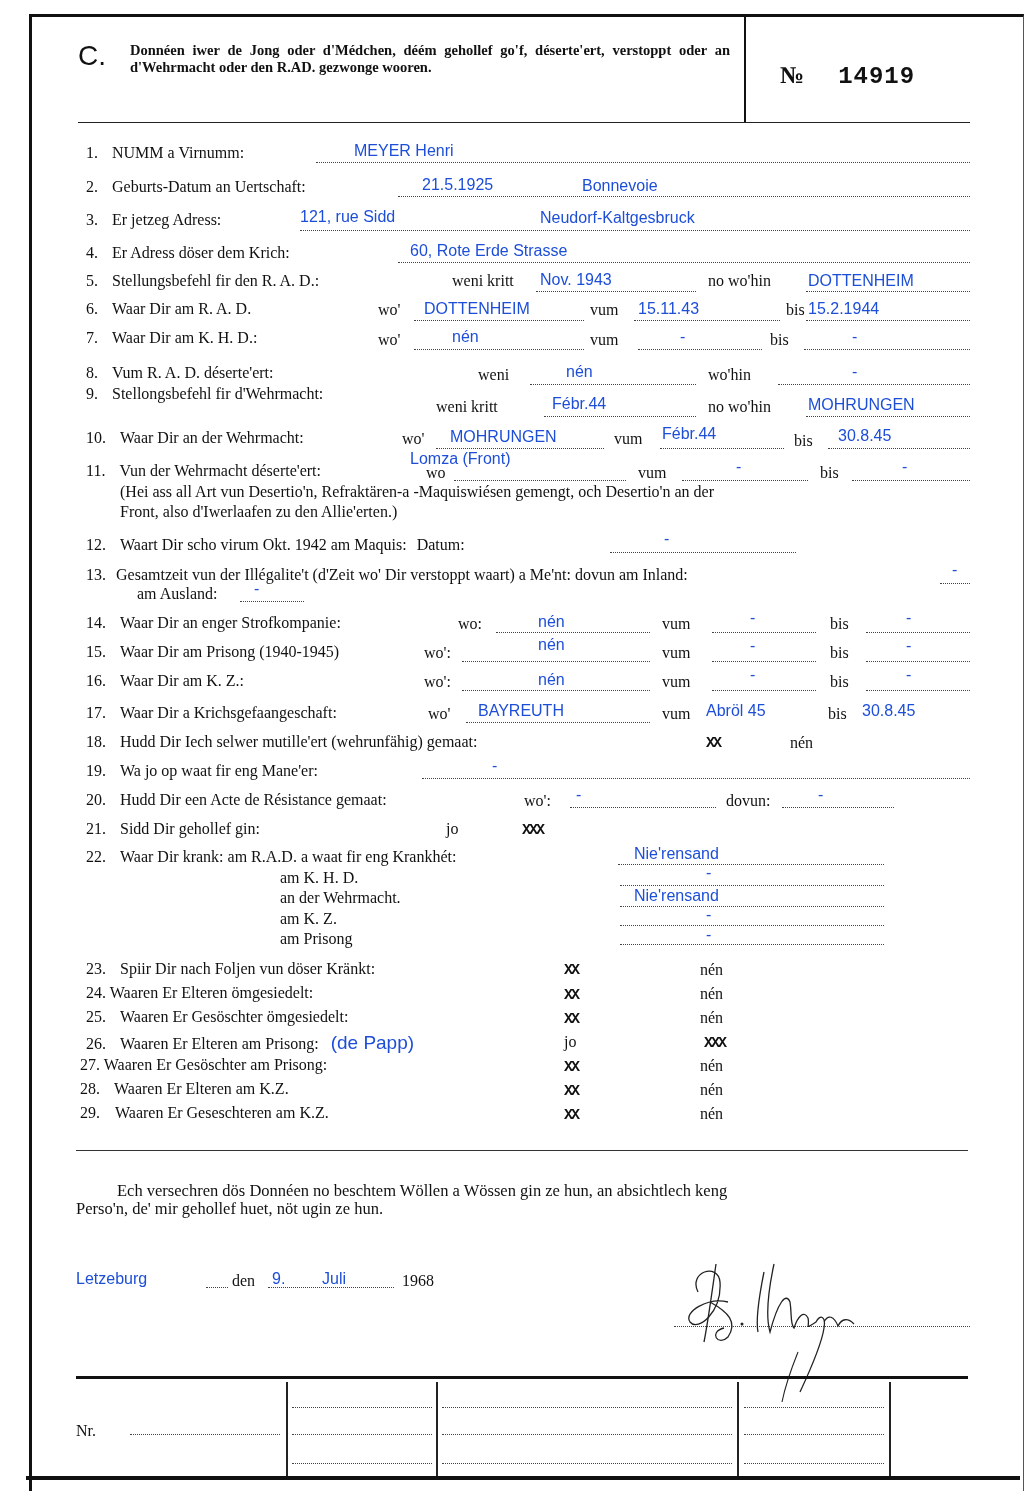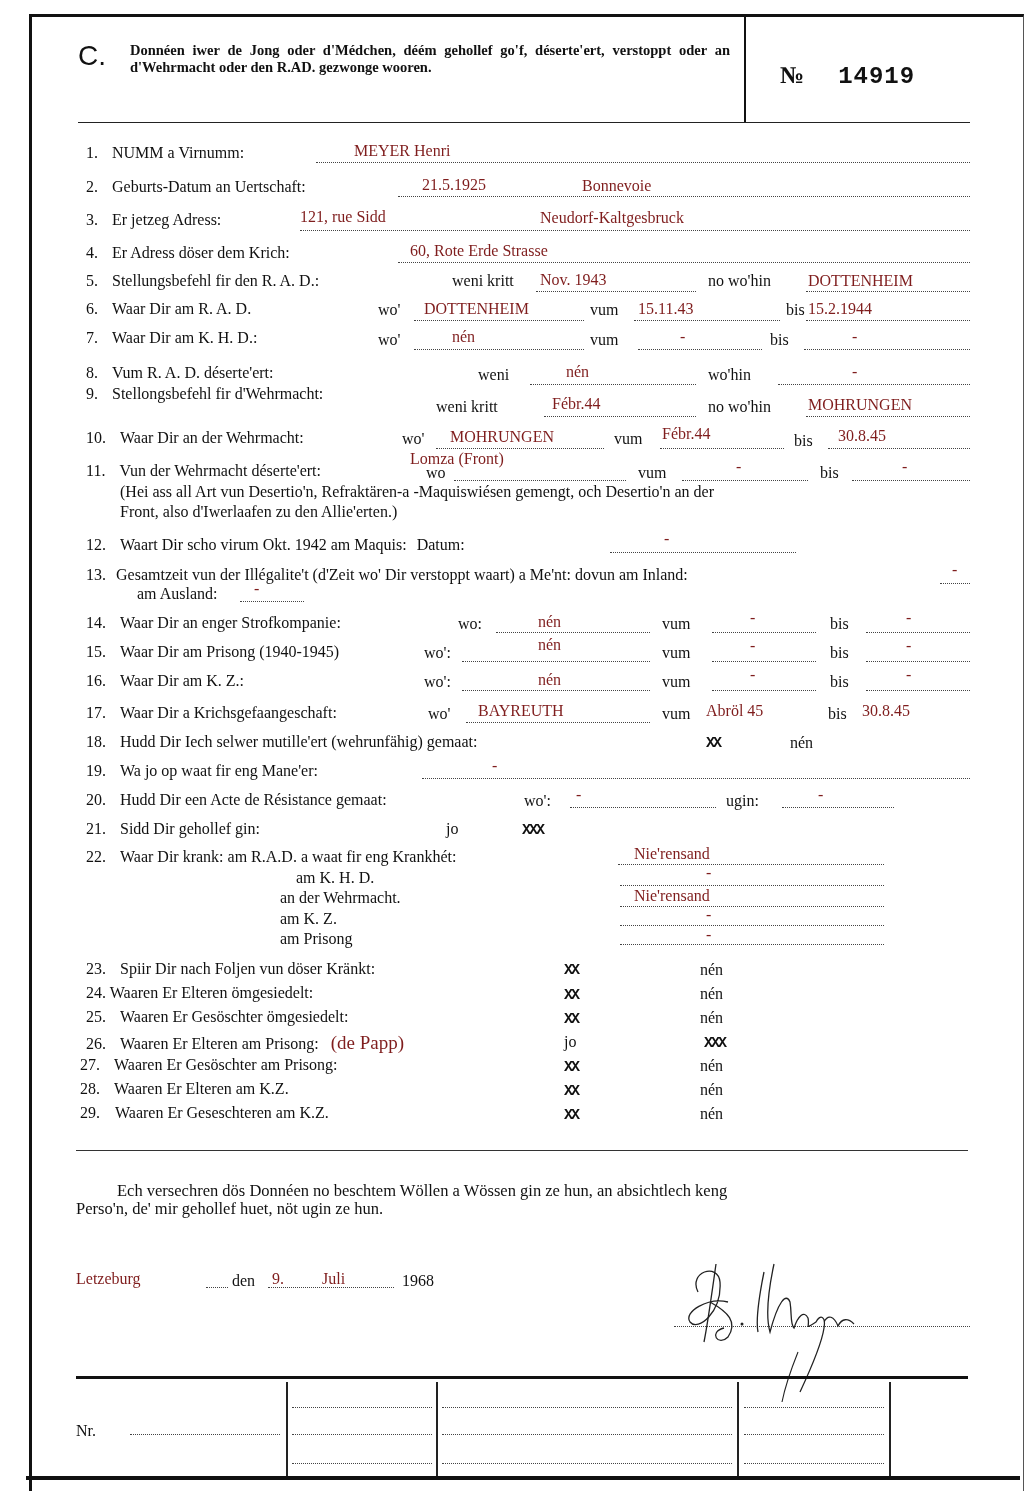--- a/index.html
+++ b/index.html
@@ -6,21 +6,21 @@
   body{width:1024px;height:1498px;position:relative;overflow:hidden;font-family:"Liberation Serif","DejaVu Serif",serif;color:#111;}
   .frame{position:absolute;left:29px;top:14px;width:991px;height:1474px;border-left:3px solid #111;border-top:3px solid #111;border-right:1px solid #555;}
   .hdr-vline{position:absolute;left:744px;top:14px;width:2px;height:108px;background:#111;}
   .hdr-hline{position:absolute;left:78px;top:122px;width:892px;height:1px;background:#222;}
   .letterC{position:absolute;left:78px;top:40px;font-family:"Liberation Sans",sans-serif;font-size:28px;}
   .hdr-text{position:absolute;left:130px;top:42px;width:600px;font-weight:bold;font-size:14.5px;line-height:17px;text-align:justify;}
   .number-box{position:absolute;left:780px;top:62px;font-weight:bold;font-size:24px;font-family:"Liberation Serif",serif;}
   .number-box .no-sign{margin-right:28px;}
   .number-box .num{font-family:"Liberation Mono",monospace;letter-spacing:1px;font-size:24px;}
   .row{position:absolute;left:86px;font-size:16px;white-space:nowrap;}
-  .tw{font-family:Liberation Serif, serif;font-size:17px;color:#7f1d1d;}
+  .tw{font-family:Liberation Sans, sans-serif;font-size:17px;color:#1d4ed8;}
   .dot{position:absolute;border-bottom:1px dotted #444;height:0;}
   .abs{position:absolute;white-space:nowrap;font-size:16px;}
   .sep{position:absolute;left:76px;width:892px;height:1px;background:#333;}
   .thick{position:absolute;height:3px;background:#111;}
   .vl{position:absolute;width:2px;background:#222;}
   .strike{font-family:"Liberation Mono",monospace;font-weight:bold;font-size:15px;letter-spacing:-2px;}
 </style>
 </head>
 <body>
 
@@ -242,39 +242,39 @@
 <div class="dot" style="left:422px;width:548px;top:778px"></div>
 <div class="abs tw" style="left:492px;top:757px">-</div>
 
 <div class="row" style="top:791px">
   <span>20.</span>
   <span style="margin-left:10px">Hudd Dir een Acte de Résistance gemaat:</span>
 </div>
 <div class="abs" style="left:524px;top:792px">wo':</div>
 <div class="dot" style="left:570px;width:146px;top:807px"></div>
 <div class="abs tw" style="left:576px;top:786px">-</div>
-<div class="abs" style="left:726px;top:792px">ugin:</div>
+<div class="abs" style="left:726px;top:792px">dovun:</div>
 <div class="dot" style="left:782px;width:112px;top:807px"></div>
 <div class="abs tw" style="left:818px;top:786px">-</div>
 
 <div class="row" style="top:820px">
   <span>21.</span>
   <span style="margin-left:10px">Sidd Dir gehollef gin:</span>
 </div>
 <div class="abs" style="left:446px;top:820px">jo</div>
 <div class="abs strike" style="left:522px;top:822px">XXX</div>
 
 <div class="row" style="top:848px">
   <span>22.</span>
   <span style="margin-left:10px">Waar Dir krank: am R.A.D. a waat fir eng Krankhét:</span>
 </div>
 <div class="dot" style="left:618px;width:266px;top:864px"></div>
 <div class="abs tw" style="left:634px;top:845px">Nie'rensand</div>
 
-<div class="abs" style="left:296px;top:869px">am K. H. D.</div>
+<div class="abs" style="left:280px;top:869px">am K. H. D.</div>
 <div class="dot" style="left:620px;width:264px;top:885px"></div>
 <div class="abs tw" style="left:706px;top:864px">-</div>
 
 <div class="abs" style="left:280px;top:889px">an der Wehrmacht.</div>
 <div class="dot" style="left:620px;width:264px;top:906px"></div>
 <div class="abs tw" style="left:634px;top:887px">Nie'rensand</div>
 
 <div class="abs" style="left:280px;top:910px">am K. Z.</div>
 <div class="dot" style="left:620px;width:264px;top:925px"></div>
 <div class="abs tw" style="left:706px;top:906px">-</div>
@@ -308,21 +308,21 @@
   <div class="abs" style="left:86px;top:1032px">
     <span>26.</span>
     <span style="margin-left:10px">Waaren Er Elteren am Prisong:</span>
     <span class="tw" style="margin-left:8px;font-size:19px">(de Papp)</span>
   </div>
   <div class="abs" style="left:564px;top:1033px">jo</div>
   <div class="abs strike" style="left:704px;top:1035px">XXX</div>
 
   <div class="abs" style="left:80px;top:1056px">
     <span>27.</span>
-    <span style="margin-left:10px">Waaren Er Gesöschter am Prisong:</span>
+    <span style="">Waaren Er Gesöschter am Prisong:</span>
   </div>
   <div class="abs strike" style="left:564px;top:1059px">XX</div>
   <div class="abs" style="left:700px;top:1057px">nén</div>
 
   <div class="abs" style="left:80px;top:1080px">
     <span>28.</span>
     <span style="margin-left:10px">Waaren Er Elteren am K.Z.</span>
   </div>
   <div class="abs strike" style="left:564px;top:1083px">XX</div>
   <div class="abs" style="left:700px;top:1081px">nén</div>

